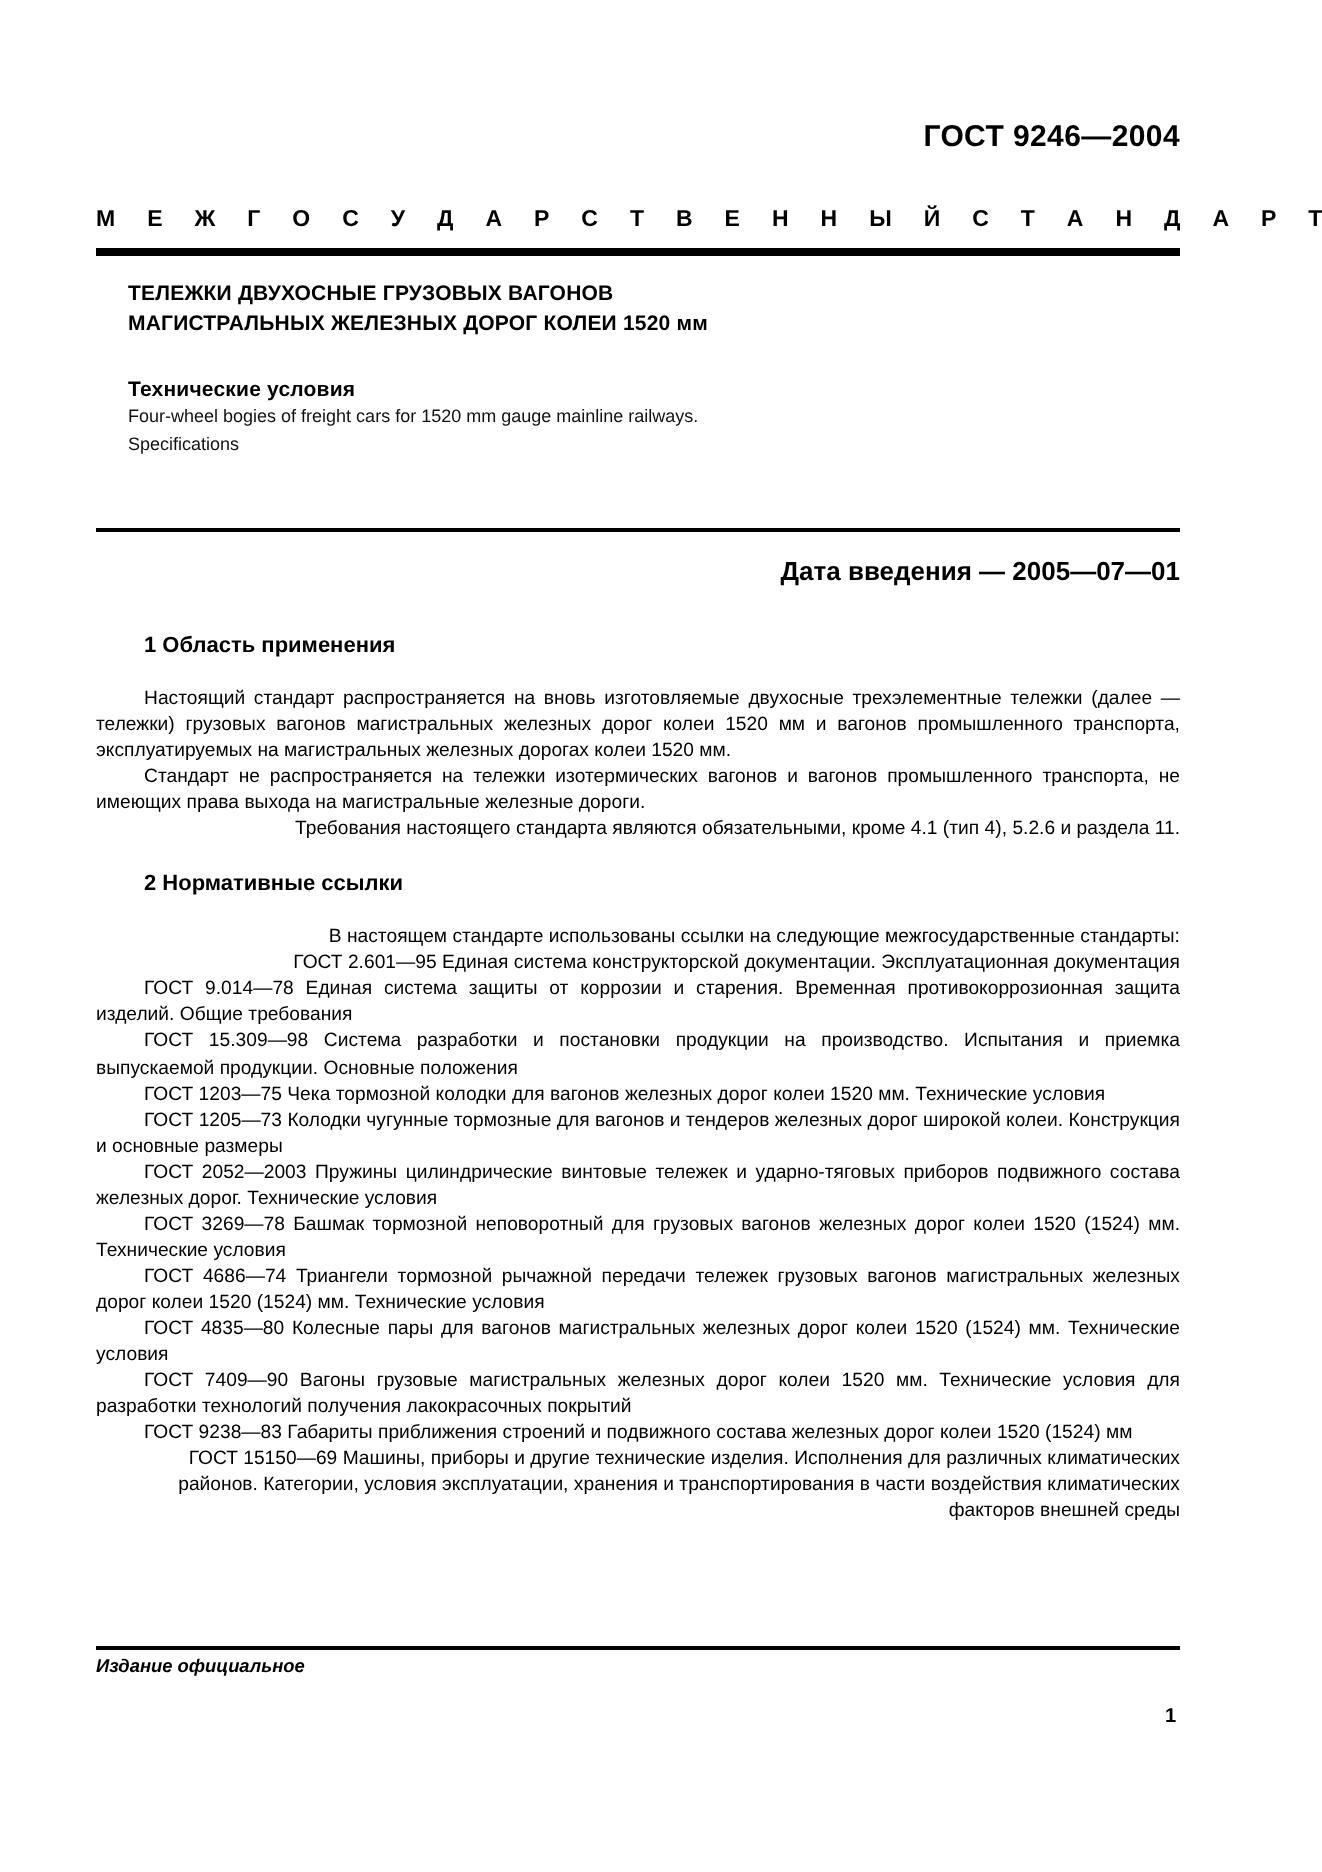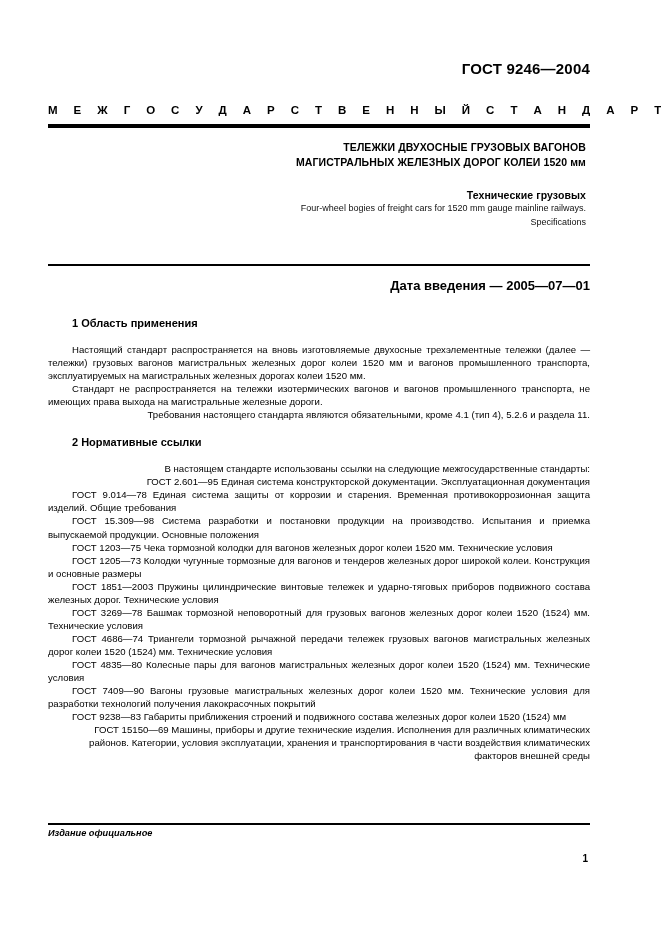--- a/index.html
+++ b/index.html
@@ -63,24 +63,24 @@
     width: 542px;
     height: 1.6px;
     background: #000;
   }
   .rule-mid { top: 264px; }
   .rule-bottom { top: 823px; }
 
   
   .title-block {
     position: absolute;
-    left: 44px;
+    left: 64px;
     top: 140px;
     width: 542px;
-    text-align: right;
+    text-align: left;
   }
   .title-main {
     font-size: 10.5px;
     font-weight: bold;
     line-height: 15px;
     letter-spacing: 0.1px;
   }
   .title-sub {
     font-size: 10.5px;
     font-weight: bold;
@@ -162,21 +162,21 @@
 
   <div class="std-word">М Е Ж Г О С У Д А Р С Т В Е Н Н Ы Й    С Т А Н Д А Р Т</div>
 
   <div class="rule-thick"></div>
 
   <div class="title-block">
     <div class="title-main">
       <div>ТЕЛЕЖКИ ДВУХОСНЫЕ ГРУЗОВЫХ ВАГОНОВ</div>
       <div>МАГИСТРАЛЬНЫХ ЖЕЛЕЗНЫХ ДОРОГ КОЛЕИ 1520 мм</div>
     </div>
-    <div class="title-sub">Технические грузовых</div>
+    <div class="title-sub">Технические условия</div>
     <div class="title-en">
       <div>Four-wheel bogies of freight cars for 1520 mm gauge mainline railways.</div>
       <div>Specifications</div>
     </div>
   </div>
 
   <div class="rule-thin rule-mid"></div>
 
   <div class="intro-date">Дата введения — 2005—07—01</div>
 
@@ -193,21 +193,21 @@
 
     <h2 class="section-heading">2 Нормативные ссылки</h2>
     <div class="gap-after-heading"></div>
 
     <p class="para last-full">В настоящем стандарте использованы ссылки на следующие межгосударственные стандарты:</p>
     <p class="para ref last-full">ГОСТ 2.601—95 Единая система конструкторской документации. Эксплуатационная документация</p>
     <p class="para ref">ГОСТ 9.014—78 Единая система защиты от коррозии и старения. Временная противокоррозионная защита изделий. Общие требования</p>
     <p class="para ref">ГОСТ 15.309—98 Система разработки и постановки продукции на производство. Испытания и приемка выпускаемой продукции. Основные положения</p>
     <p class="para ref">ГОСТ 1203—75 Чека тормозной колодки для вагонов железных дорог колеи 1520 мм. Технические условия</p>
     <p class="para ref">ГОСТ 1205—73 Колодки чугунные тормозные для вагонов и тендеров железных дорог широкой колеи. Конструкция и основные размеры</p>
-    <p class="para ref">ГОСТ 1851—2003 Пружины цилиндрические винтовые тележек и ударно-тяговых приборов подвижного состава железных дорог. Технические условия</p>
+    <p class="para ref">ГОСТ 2052—2003 Пружины цилиндрические винтовые тележек и ударно-тяговых приборов подвижного состава железных дорог. Технические условия</p>
     <p class="para ref">ГОСТ 3269—78 Башмак тормозной неповоротный для грузовых вагонов железных дорог колеи 1520 (1524) мм. Технические условия</p>
     <p class="para ref">ГОСТ 4686—74 Триангели тормозной рычажной передачи тележек грузовых вагонов магистральных железных дорог колеи 1520 (1524) мм. Технические условия</p>
     <p class="para ref">ГОСТ 4835—80 Колесные пары для вагонов магистральных железных дорог колеи 1520 (1524) мм. Технические условия</p>
     <p class="para ref">ГОСТ 7409—90 Вагоны грузовые магистральных железных дорог колеи 1520 мм. Технические условия для разработки технологий получения лакокрасочных покрытий</p>
     <p class="para ref">ГОСТ 9238—83 Габариты приближения строений и подвижного состава железных дорог колеи 1520 (1524) мм</p>
     <p class="para ref last-full">ГОСТ 15150—69 Машины, приборы и другие технические изделия. Исполнения для различных климатических районов. Категории, условия эксплуатации, хранения и транспортирования в части воздействия климатических факторов внешней среды</p>
   </div>
 
   <div class="rule-thin rule-bottom"></div>
 

